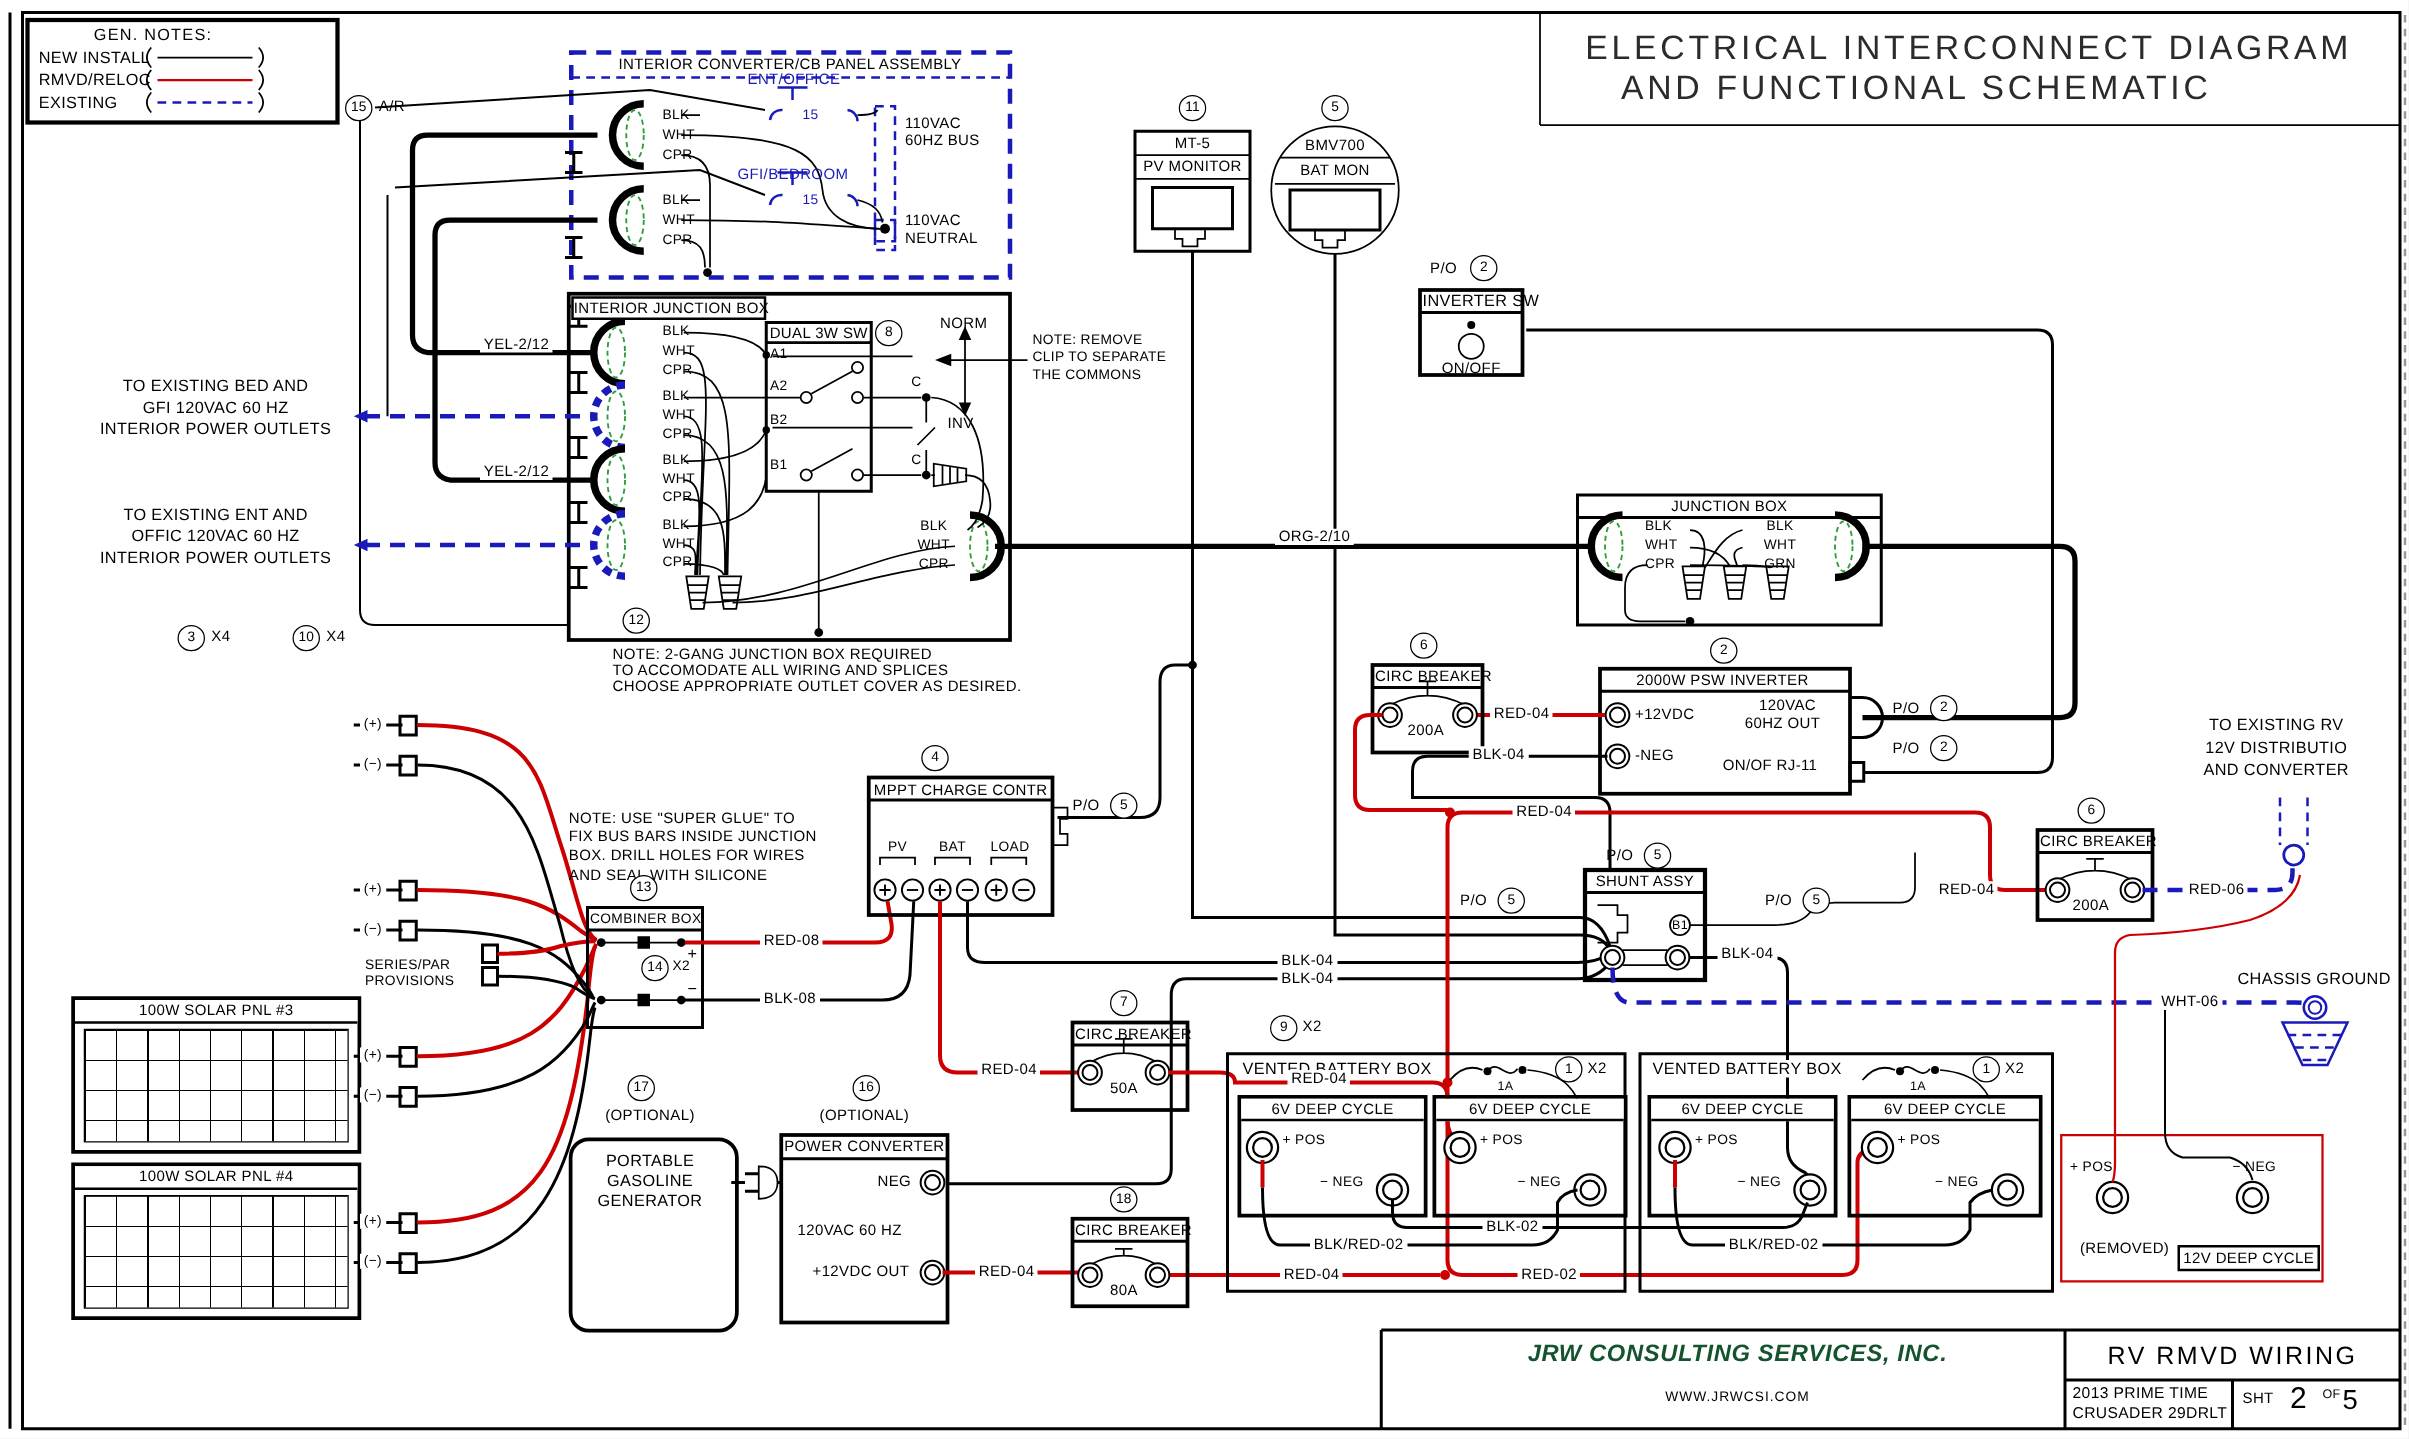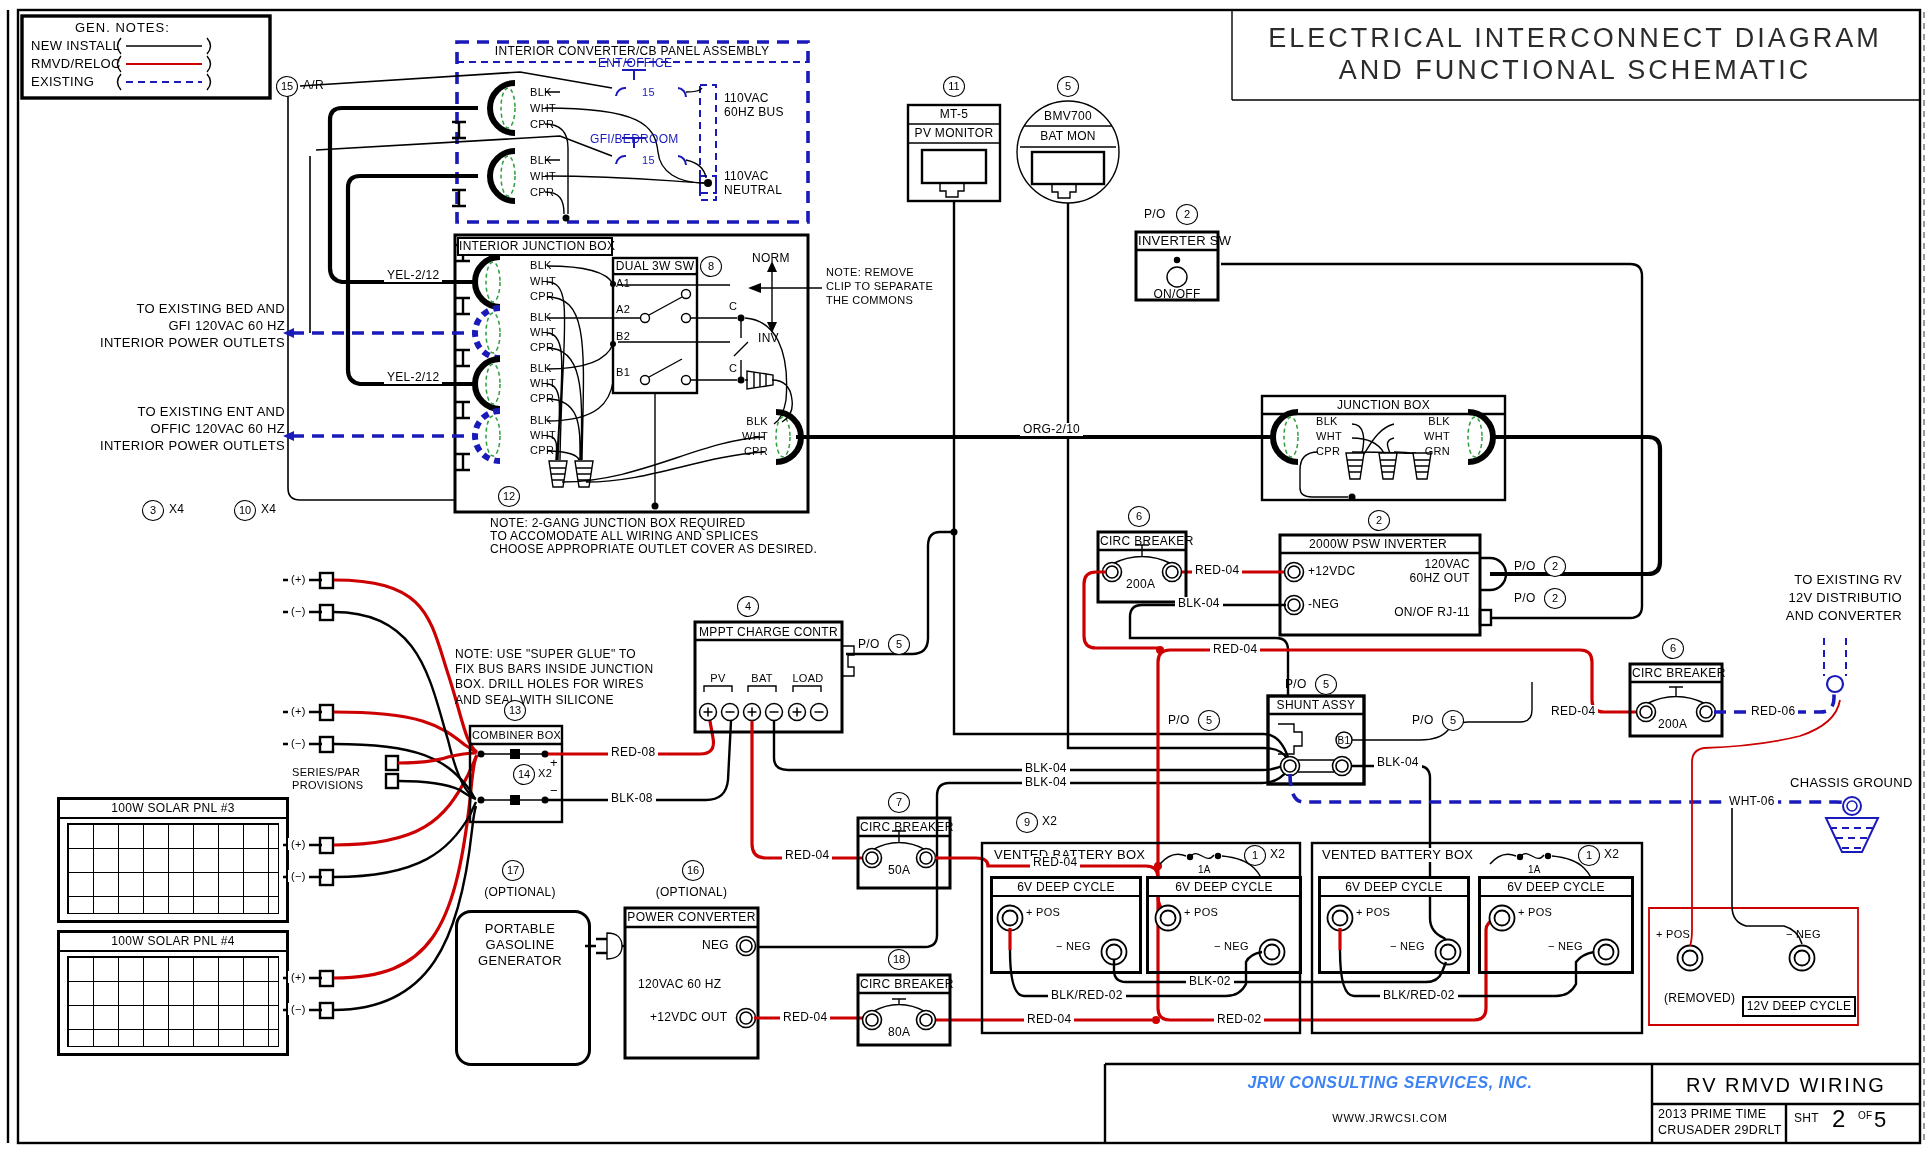--- a/index.html
+++ b/index.html
@@ -1,35 +1,35 @@
 <!DOCTYPE html>
 <html><head>
 <meta charset="utf-8">
 <style>
   html,body{margin:0;padding:0;background:#e8e8e8}
   #sheet{position:relative;width:1927px;height:1151px;background:#fff;overflow:hidden;
          font-family:"Liberation Sans",sans-serif}
   #wires{position:absolute;left:0;top:0;z-index:1}
   .d{position:absolute;white-space:nowrap;font-size:12px;line-height:1.1;letter-spacing:.3px;color:#000;z-index:2}
   .c{text-align:center}
-  .rt{text-align:right}
+  .rt{text-align:center}
   .wl{background:#fff;padding:0 3px;z-index:3}
   .bl{color:#1a1abb}
   .s10{font-size:10px}.s11{font-size:11px}.s13{font-size:13px}
   .bx{position:absolute;border:2.5px solid #000;z-index:2;background:transparent}
   .bx3{border-width:3px}
   .rbx{position:absolute;border:3px solid #000;border-radius:16px;z-index:2}
   .tr{position:absolute;border-bottom:2px solid #000;text-align:center;font-size:12px;z-index:2;background:#fff;letter-spacing:.3px}
   .tag{position:absolute;box-sizing:border-box;width:22px;height:21px;border:1.6px solid #000;border-radius:50%;
        font-size:11px;line-height:18px;text-align:center;background:#fff;z-index:4}
   .ttl{font-size:27px;letter-spacing:3px;color:#2b2b2b;font-weight:400}
   .pgrid{position:absolute;left:7px;right:7px;top:23px;bottom:6px;border:1.6px solid #000;
     background-image:repeating-linear-gradient(to right,#000 0 1px,transparent 1px 25px),
                      repeating-linear-gradient(to bottom,#000 0 1px,transparent 1px 24px)}
-  .co{font-size:16px;font-weight:bold;font-style:italic;color:#3b82f6;letter-spacing:.5px}
+  .co{font-size:19px;font-weight:bold;font-style:italic;color:#14532d;letter-spacing:.5px}
 </style>
 </head>
 <body>
 
 <div id="sheet">
 
 <svg id="wires" width="1927" height="1151" viewBox="0 0 1927 1151">
 <defs>
   <g id="lug" stroke="#000" stroke-width="1.6" fill="#fff">
           <circle r="9.5"></circle>
@@ -571,21 +571,21 @@
         <line x1="1794.274221534998" y1="924.6558739780833" x2="1792.362985496252" y2="936.5026953578542" stroke="none" stroke-width="1.3"></line>
         <line x1="1805.252798975354" y1="937.3290044941843" x2="1797.355111180896" y2="946.3637445292532" stroke="none" stroke-width="1.3"></line>
       </g>
 
 <g>
   <path d="M1105,1064 H1920 M1105,1064 V1143 M1652,1064 V1143 M1652,1104 H1920 M1786,1104 V1143" class="k2"></path>
 </g>
 </svg>
 
 <div class="d ttl c" style="left:1250px;top:24px;width:650px">ELECTRICAL INTERCONNECT DIAGRAM</div>
-<div class="d ttl c" style="left:1250px;top:56px;width:650px">AND FUNCTIONAL SCHEMATIC</div>
+<div class="d ttl c" style="left:1208px;top:56px;width:650px">AND FUNCTIONAL SCHEMATIC</div>
 
 <div class="d s13" style="left:75px;top:21px;letter-spacing:1px">GEN. NOTES:</div>
 <div class="d s13" style="left:31px;top:39px">NEW INSTALL</div>
 <div class="d s13" style="left:31px;top:57px">RMVD/RELOC</div>
 <div class="d s13" style="left:31px;top:75px">EXISTING</div>
 
 <span class="tag" style="left:276px;top:76px">15</span>
 <div class="d" style="left:303px;top:79px">A/R</div>
 
 <div class="d c" style="left:492px;top:45px;width:280px;background:#fff;z-index:3">INTERIOR CONVERTER/CB PANEL ASSEMBLY</div>

